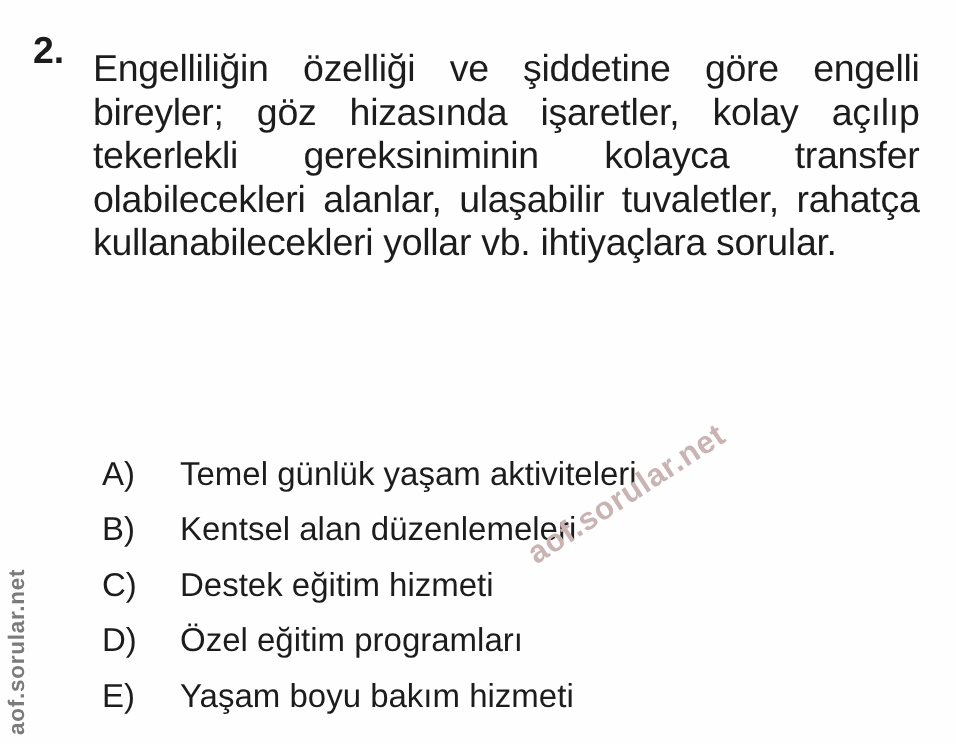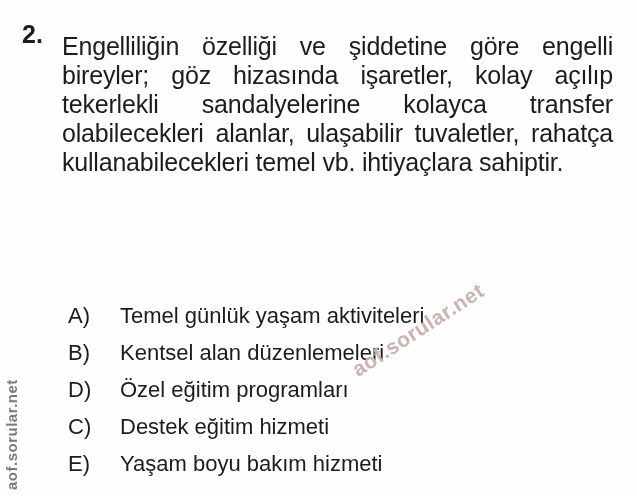--- a/index.html
+++ b/index.html
@@ -116,38 +116,38 @@
 </head>
 <body>
 
 <div class="page">
 
   <div class="q-number">2.</div>
 
   <div class="q-body">
     <div class="line">Engelliliğin özelliği ve şiddetine göre engelli</div>
     <div class="line">bireyler; göz hizasında işaretler, kolay açılıp</div>
-    <div class="line">tekerlekli sandalyelerine kolayca transfer</div>
+    <div class="line">tekerlekli gereksiniminin kolayca transfer</div>
     <div class="line">olabilecekleri alanlar, ulaşabilir tuvaletler, rahatça</div>
-    <div class="line last">kullanabilecekleri temel vb. ihtiyaçlara sahiptir.</div>
+    <div class="line last">kullanabilecekleri yollar vb. ihtiyaçlara sorular.</div>
   </div>
 
 
   <div class="options">
     <div class="option-row">
       <span class="option-letter">A)</span><span class="option-text">Temel günlük yaşam aktiviteleri</span>
     </div>
     <div class="option-row">
       <span class="option-letter">B)</span><span class="option-text">Kentsel alan düzenlemeleri</span>
     </div>
     <div class="option-row">
-      <span class="option-letter">D)</span><span class="option-text">Özel eğitim programları</span>
+      <span class="option-letter">C)</span><span class="option-text">Destek eğitim hizmeti</span>
     </div>
     <div class="option-row">
-      <span class="option-letter">C)</span><span class="option-text">Destek eğitim hizmeti</span>
+      <span class="option-letter">D)</span><span class="option-text">Özel eğitim programları</span>
     </div>
     <div class="option-row">
       <span class="option-letter">E)</span><span class="option-text">Yaşam boyu bakım hizmeti</span>
     </div>
   </div>
 
   <div class="wm-left">aof.sorular.net</div>
 
   <div class="wm-diagonal">aof.sorular.net</div>
 

